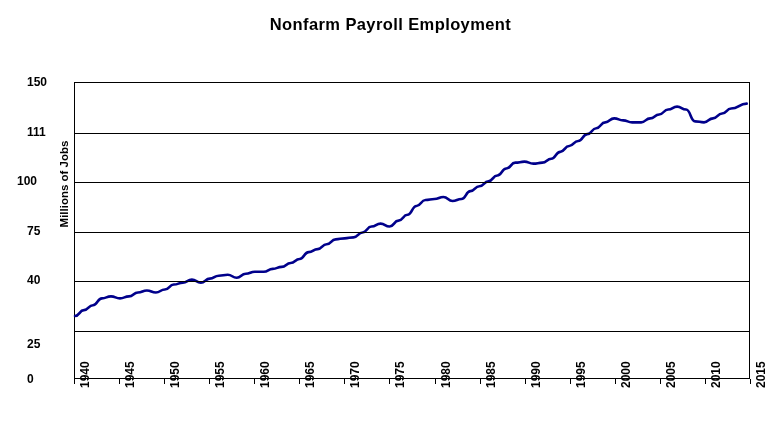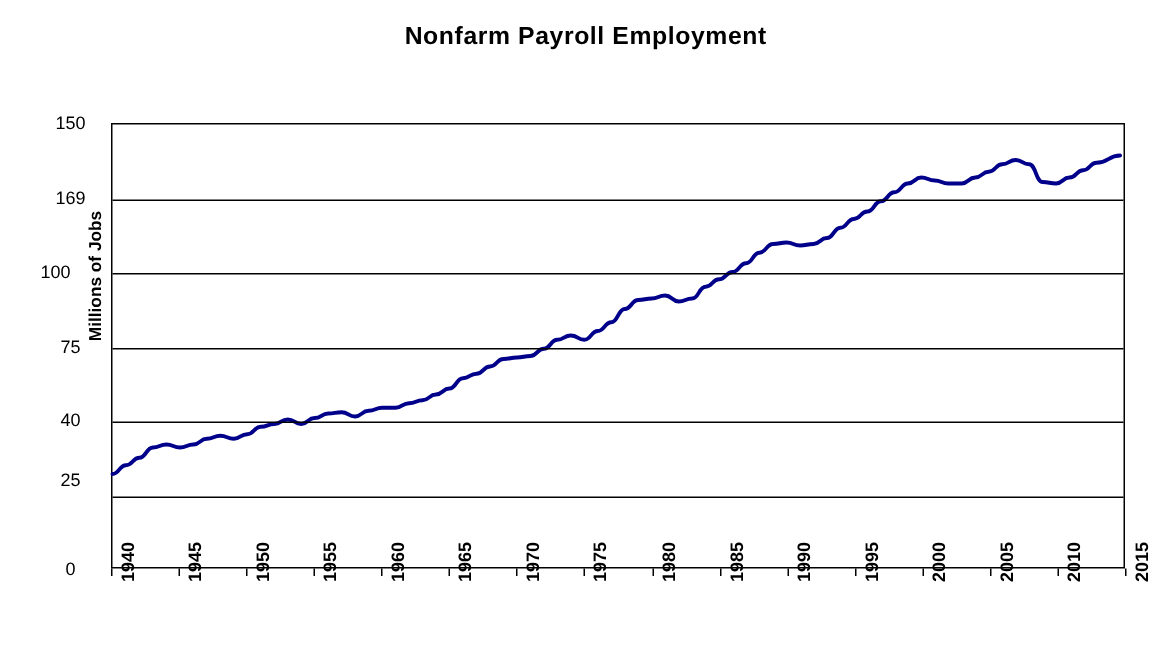--- a/index.html
+++ b/index.html
@@ -64,23 +64,23 @@
     left: 0;
     top: 0;
     width: 100%;
     height: 100%;
     overflow: visible;
   }
   
   .y-tick-label {
     position: absolute;
     width: 40px;
-    text-align: center;
+    text-align: left;
     font-size: 12px;
-    font-weight: normal;
+    font-weight: bold;
     line-height: 12px;
   }
   .y-axis-title {
     position: absolute;
     left: -4px;
     top: 176px;
     width: 140px;
     font-size: 11.5px;
     font-weight: bold;
     text-align: center;
@@ -123,25 +123,25 @@
         <path d="M0.0,234.6 C4.5,234.6 4.5,228.7 9.0,228.7 C13.5,228.7 13.5,223.7 18.0,223.7 C22.5,223.7 22.5,216.8 27.0,216.8 C31.5,216.8 31.5,214.8 36.1,214.8 C40.6,214.8 40.6,216.8 45.1,216.8 C49.6,216.8 49.6,214.8 54.1,214.8 C58.6,214.8 58.6,210.9 63.1,210.9 C67.6,210.9 67.6,208.9 72.1,208.9 C76.6,208.9 76.6,210.9 81.1,210.9 C85.6,210.9 85.6,207.9 90.1,207.9 C94.6,207.9 94.6,202.9 99.1,202.9 C103.7,202.9 103.7,201.0 108.2,201.0 C112.7,201.0 112.7,198.0 117.2,198.0 C121.7,198.0 121.7,201.0 126.2,201.0 C130.7,201.0 130.7,197.0 135.2,197.0 C139.7,197.0 139.7,194.0 144.2,194.0 C148.7,194.0 148.7,193.1 153.2,193.1 C157.7,193.1 157.7,196.0 162.2,196.0 C166.7,196.0 166.7,192.1 171.3,192.1 C175.8,192.1 175.8,190.1 180.3,190.1 C184.8,190.1 184.8,190.1 189.3,190.1 C193.8,190.1 193.8,187.1 198.3,187.1 C202.8,187.1 202.8,185.1 207.3,185.1 C211.8,185.1 211.8,181.2 216.3,181.2 C220.8,181.2 220.8,177.2 225.3,177.2 C229.8,177.2 229.8,170.3 234.3,170.3 C238.9,170.3 238.9,167.3 243.4,167.3 C247.9,167.3 247.9,162.4 252.4,162.4 C256.9,162.4 256.9,157.4 261.4,157.4 C265.9,157.4 265.9,156.4 270.4,156.4 C274.9,156.4 274.9,155.4 279.4,155.4 C283.9,155.4 283.9,150.5 288.4,150.5 C292.9,150.5 292.9,144.5 297.4,144.5 C301.9,144.5 301.9,141.6 306.5,141.6 C311.0,141.6 311.0,144.5 315.5,144.5 C320.0,144.5 320.0,138.6 324.5,138.6 C329.0,138.6 329.0,132.7 333.5,132.7 C338.0,132.7 338.0,123.8 342.5,123.8 C347.0,123.8 347.0,117.8 351.5,117.8 C356.0,117.8 356.0,116.8 360.5,116.8 C365.0,116.8 365.0,114.8 369.5,114.8 C374.1,114.8 374.1,118.8 378.6,118.8 C383.1,118.8 383.1,116.8 387.6,116.8 C392.1,116.8 392.1,108.9 396.6,108.9 C401.1,108.9 401.1,103.9 405.6,103.9 C410.1,103.9 410.1,99.0 414.6,99.0 C419.1,99.0 419.1,93.1 423.6,93.1 C428.1,93.1 428.1,86.1 432.6,86.1 C437.1,86.1 437.1,80.2 441.7,80.2 C446.2,80.2 446.2,79.2 450.7,79.2 C455.2,79.2 455.2,81.2 459.7,81.2 C464.2,81.2 464.2,80.2 468.7,80.2 C473.2,80.2 473.2,76.2 477.7,76.2 C482.2,76.2 482.2,69.3 486.7,69.3 C491.2,69.3 491.2,63.4 495.7,63.4 C500.2,63.4 500.2,58.4 504.7,58.4 C509.3,58.4 509.3,51.5 513.8,51.5 C518.3,51.5 518.3,45.5 522.8,45.5 C527.3,45.5 527.3,39.6 531.8,39.6 C536.3,39.6 536.3,35.6 540.8,35.6 C545.3,35.6 545.3,37.6 549.8,37.6 C554.3,37.6 554.3,39.6 558.8,39.6 C563.3,39.6 563.3,39.6 567.8,39.6 C572.3,39.6 572.3,35.6 576.9,35.6 C581.4,35.6 581.4,31.7 585.9,31.7 C590.4,31.7 590.4,26.7 594.9,26.7 C599.4,26.7 599.4,23.8 603.9,23.8 C608.4,23.8 608.4,26.7 612.9,26.7 C617.4,26.7 617.4,38.6 621.9,38.6 C626.4,38.6 626.4,39.6 630.9,39.6 C635.4,39.6 635.4,35.6 639.9,35.6 C644.5,35.6 644.5,30.7 649.0,30.7 C653.5,30.7 653.5,25.7 658.0,25.7 C665.9,25.7 665.9,20.8 673.7,20.8" fill="none" stroke="#00008B" stroke-width="2.6" stroke-linejoin="round" stroke-linecap="round" vector-effect="non-scaling-stroke"></path>
       </svg>
   <div class="gridline" style="top: 248px;"></div>
       <div class="gridline" style="top: 198px;"></div>
       <div class="gridline" style="top: 149px;"></div>
       <div class="gridline" style="top: 99px;"></div>
       <div class="gridline" style="top: 50px;"></div>
     </div>
 
 <div class="y-tick-label" style="left: 27px; top: 373px;">0</div>
-    <div class="y-tick-label" style="left: 27px; top: 314px;">25</div>
+    <div class="y-tick-label" style="left: 27px; top: 338px;">25</div>
     <div class="y-tick-label" style="left: 27px; top: 274px;">40</div>
     <div class="y-tick-label" style="left: 27px; top: 224.5px;">75</div>
     <div class="y-tick-label" style="left: 17px; top: 175px;">100</div>
-    <div class="y-tick-label" style="left: 27px; top: 125.5px;">169</div>
+    <div class="y-tick-label" style="left: 27px; top: 125.5px;">111</div>
     <div class="y-tick-label" style="left: 27px; top: 76px;">150</div>
     <div class="x-tick" style="left: 74px;"></div>
     <div class="x-tick-label" style="left: 79px;">1940</div>
     <div class="x-tick" style="left: 119px;"></div>
     <div class="x-tick-label" style="left: 124.067px;">1945</div>
     <div class="x-tick" style="left: 164px;"></div>
     <div class="x-tick-label" style="left: 169.133px;">1950</div>
     <div class="x-tick" style="left: 209px;"></div>
     <div class="x-tick-label" style="left: 214.2px;">1955</div>
     <div class="x-tick" style="left: 254px;"></div>

